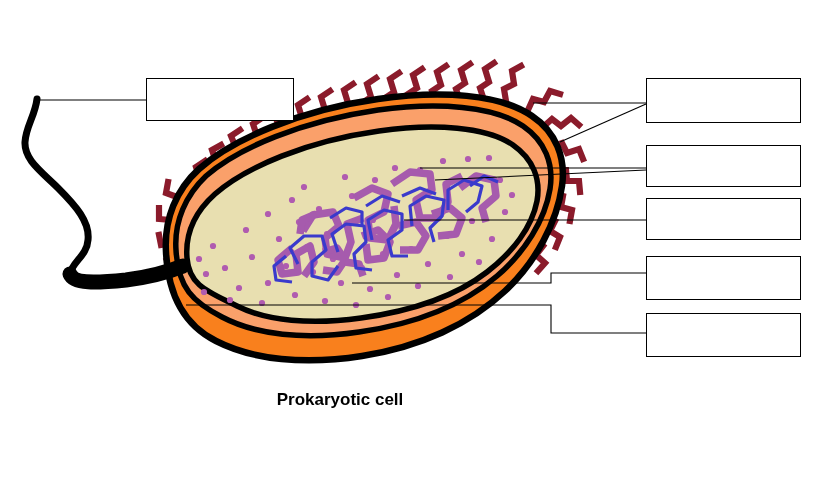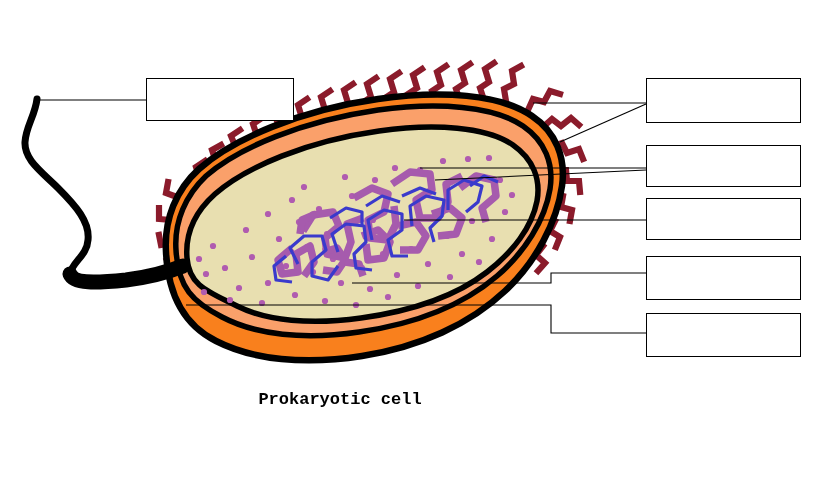--- a/index.html
+++ b/index.html
@@ -7,21 +7,21 @@
   body{width:835px;height:496px;position:relative;overflow:hidden;
        font-family:"Liberation Serif",serif;}
   #stage{position:absolute;left:0;top:0;width:835px;height:496px;}
   svg.layer{position:absolute;left:0;top:0;width:835px;height:496px;display:block;}
   .lbl-box{position:absolute;background:#ffffff;border:1.6px solid #000000;box-sizing:border-box;}
   .lbl-text{display:block;width:100%;height:100%;
             font-family:"Liberation Serif",serif;font-size:13px;color:#000;
             display:flex;align-items:center;justify-content:center;text-align:center;
             padding:0 4px;box-sizing:border-box;}
   #caption{position:absolute;left:0;top:390px;width:680px;text-align:center;
-           font-family:Liberation Mono, monospace;font-weight:bold;font-size:17px;color:#000;}
+           font-family:Liberation Sans, sans-serif;font-weight:bold;font-size:17px;color:#000;}
 </style>
 </head>
 <body>
 
 <div id="stage">
 
   <svg class="layer" viewBox="0 0 835 496">
 
     <defs>
 

